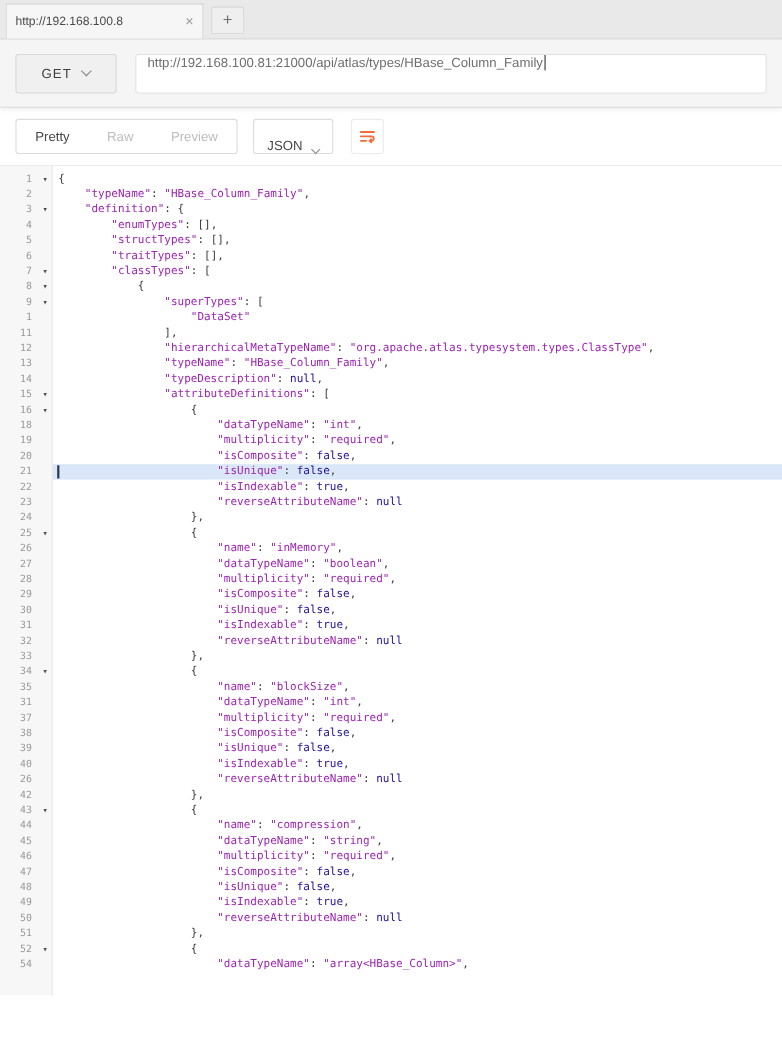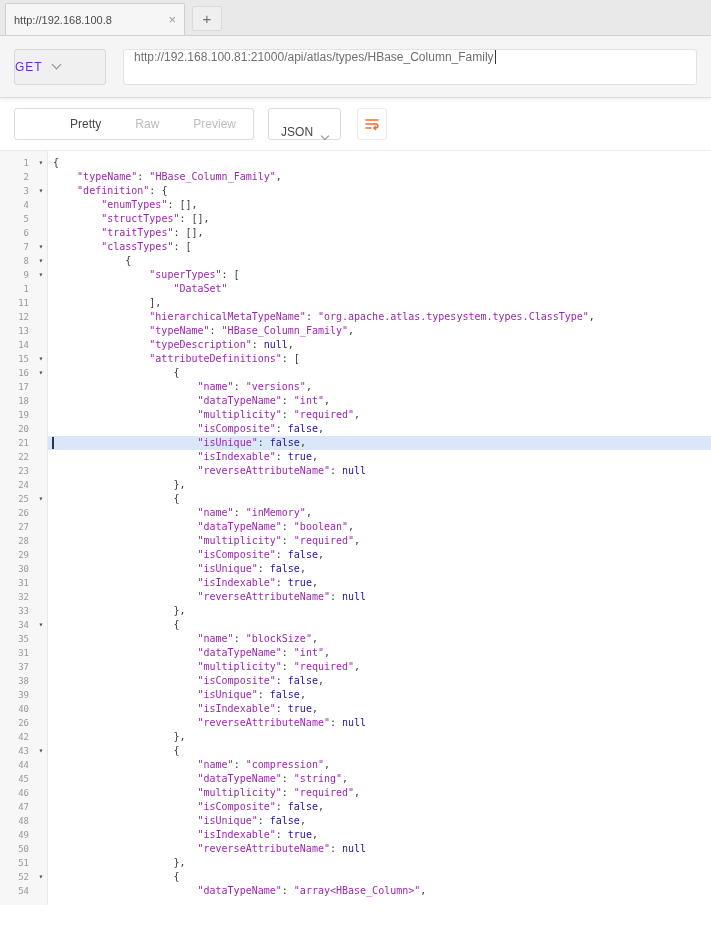--- a/index.html
+++ b/index.html
@@ -20,22 +20,22 @@
   .tab-close { color:#9a9a9a; font-size:13px; padding-left:6px; }
   .newtab { width:30px; height:25px; margin:0 0 4px 7px; border:1px solid #dadada;
     background:#efefef; color:#6e6e6e; font-size:15px; display:flex;
     align-items:center; justify-content:center; border-radius:2px; }
 
   
   .request-bar { height:62px; background:#f5f5f5; border-bottom:1px solid #dcdcdc;
     box-shadow:0 2px 3px rgba(0,0,0,0.06); display:flex; align-items:center;
     padding:0 14px; position:relative; z-index:2; }
   .method-select { width:92px; height:36px; background:#f0f0f0; border:1px solid #d8d8d8;
-    border-radius:3px; display:flex; align-items:center; 
-    font-size:12px; color:#6d28d9; letter-spacing:1px; }
+    border-radius:3px; display:flex; align-items:center; justify-content:center;
+    font-size:12px; color:#404040; letter-spacing:1px; }
   .chev { width:7px; height:7px; border-right:1.5px solid #8a8a8a;
     border-bottom:1.5px solid #8a8a8a; transform:rotate(45deg); display:inline-block;
     margin-left:10px; margin-top:-4px; }
   .url-input { flex:1; height:36px; margin-left:17px; background:#fff;
     border:1px solid #e2e2e2; border-radius:3px; display:flex; align-items:flex-start;
     padding:0 10px; font-size:12px; color:#6f6f6f; white-space:nowrap; overflow:hidden; }
   .text-cursor { width:1px; height:14px; background:#333; display:inline-block;
     margin-left:1px; flex:none; }
 
   
@@ -46,21 +46,21 @@
   .res-tab:nth-child(4) { margin-left:26px; }
   .res-tab.active { color:#474747; }
   .res-tab.active::after { content:""; position:absolute; left:8px; right:8px;
     bottom:0; height:3px; background:var(--accent); }
   .badge { color:var(--accent); margin-left:4px; }
 
   
   .view-bar { background:#fff; padding:10px 14px; display:flex; align-items:center;
     border-bottom:1px solid #ececec; }
   .segmented { display:flex; border:1px solid #dcdcdc; border-radius:3px;
-    overflow:hidden; height:32px; background:#fff;padding-left:38px; }
+    overflow:hidden; height:32px; background:#fff; }
   .seg { padding:0 17px; display:flex; align-items:center; font-size:12px;
     color:#bdbdbd; }
   .seg.active { color:#474747; }
   .fmt-select { height:32px; border:1px solid #dcdcdc; border-radius:3px;
     margin-left:14px; display:flex; align-items:flex-end; padding:0 12px;
     font-size:12px; color:#474747; background:#fff; }
   .fmt-select .chev { width:6px; height:6px; margin-left:9px; margin-top:-3px; }
   .wrap-btn { height:32px; width:30px; margin-left:16px; border:1px solid #ececec;
     border-radius:3px; display:flex; align-items:center; justify-content:center;
     background:#fff; }
@@ -207,25 +207,20 @@
           <span class="ln">15</span>
           <span class="fold">▾</span>
           <span class="code-text"><span class="tk-w">                </span><span class="tk-s">"attributeDefinitions"</span><span class="tk-p">: [</span></span>
         </div>
         <div class="code-row">
           <span class="ln">16</span>
           <span class="fold">▾</span>
           <span class="code-text"><span class="tk-w">                    </span><span class="tk-p">{</span></span>
         </div>
         <div class="code-row">
-          <span class="ln">17</span>
-          <span class="fold"></span>
-          <span class="code-text"><span class="tk-w">                        </span><span class="tk-s">"name"</span><span class="tk-p">: </span><span class="tk-s">"versions"</span><span class="tk-p">,</span></span>
-        </div>
-        <div class="code-row">
           <span class="ln">18</span>
           <span class="fold"></span>
           <span class="code-text"><span class="tk-w">                        </span><span class="tk-s">"dataTypeName"</span><span class="tk-p">: </span><span class="tk-s">"int"</span><span class="tk-p">,</span></span>
         </div>
         <div class="code-row">
           <span class="ln">19</span>
           <span class="fold"></span>
           <span class="code-text"><span class="tk-w">                        </span><span class="tk-s">"multiplicity"</span><span class="tk-p">: </span><span class="tk-s">"required"</span><span class="tk-p">,</span></span>
         </div>
         <div class="code-row">

